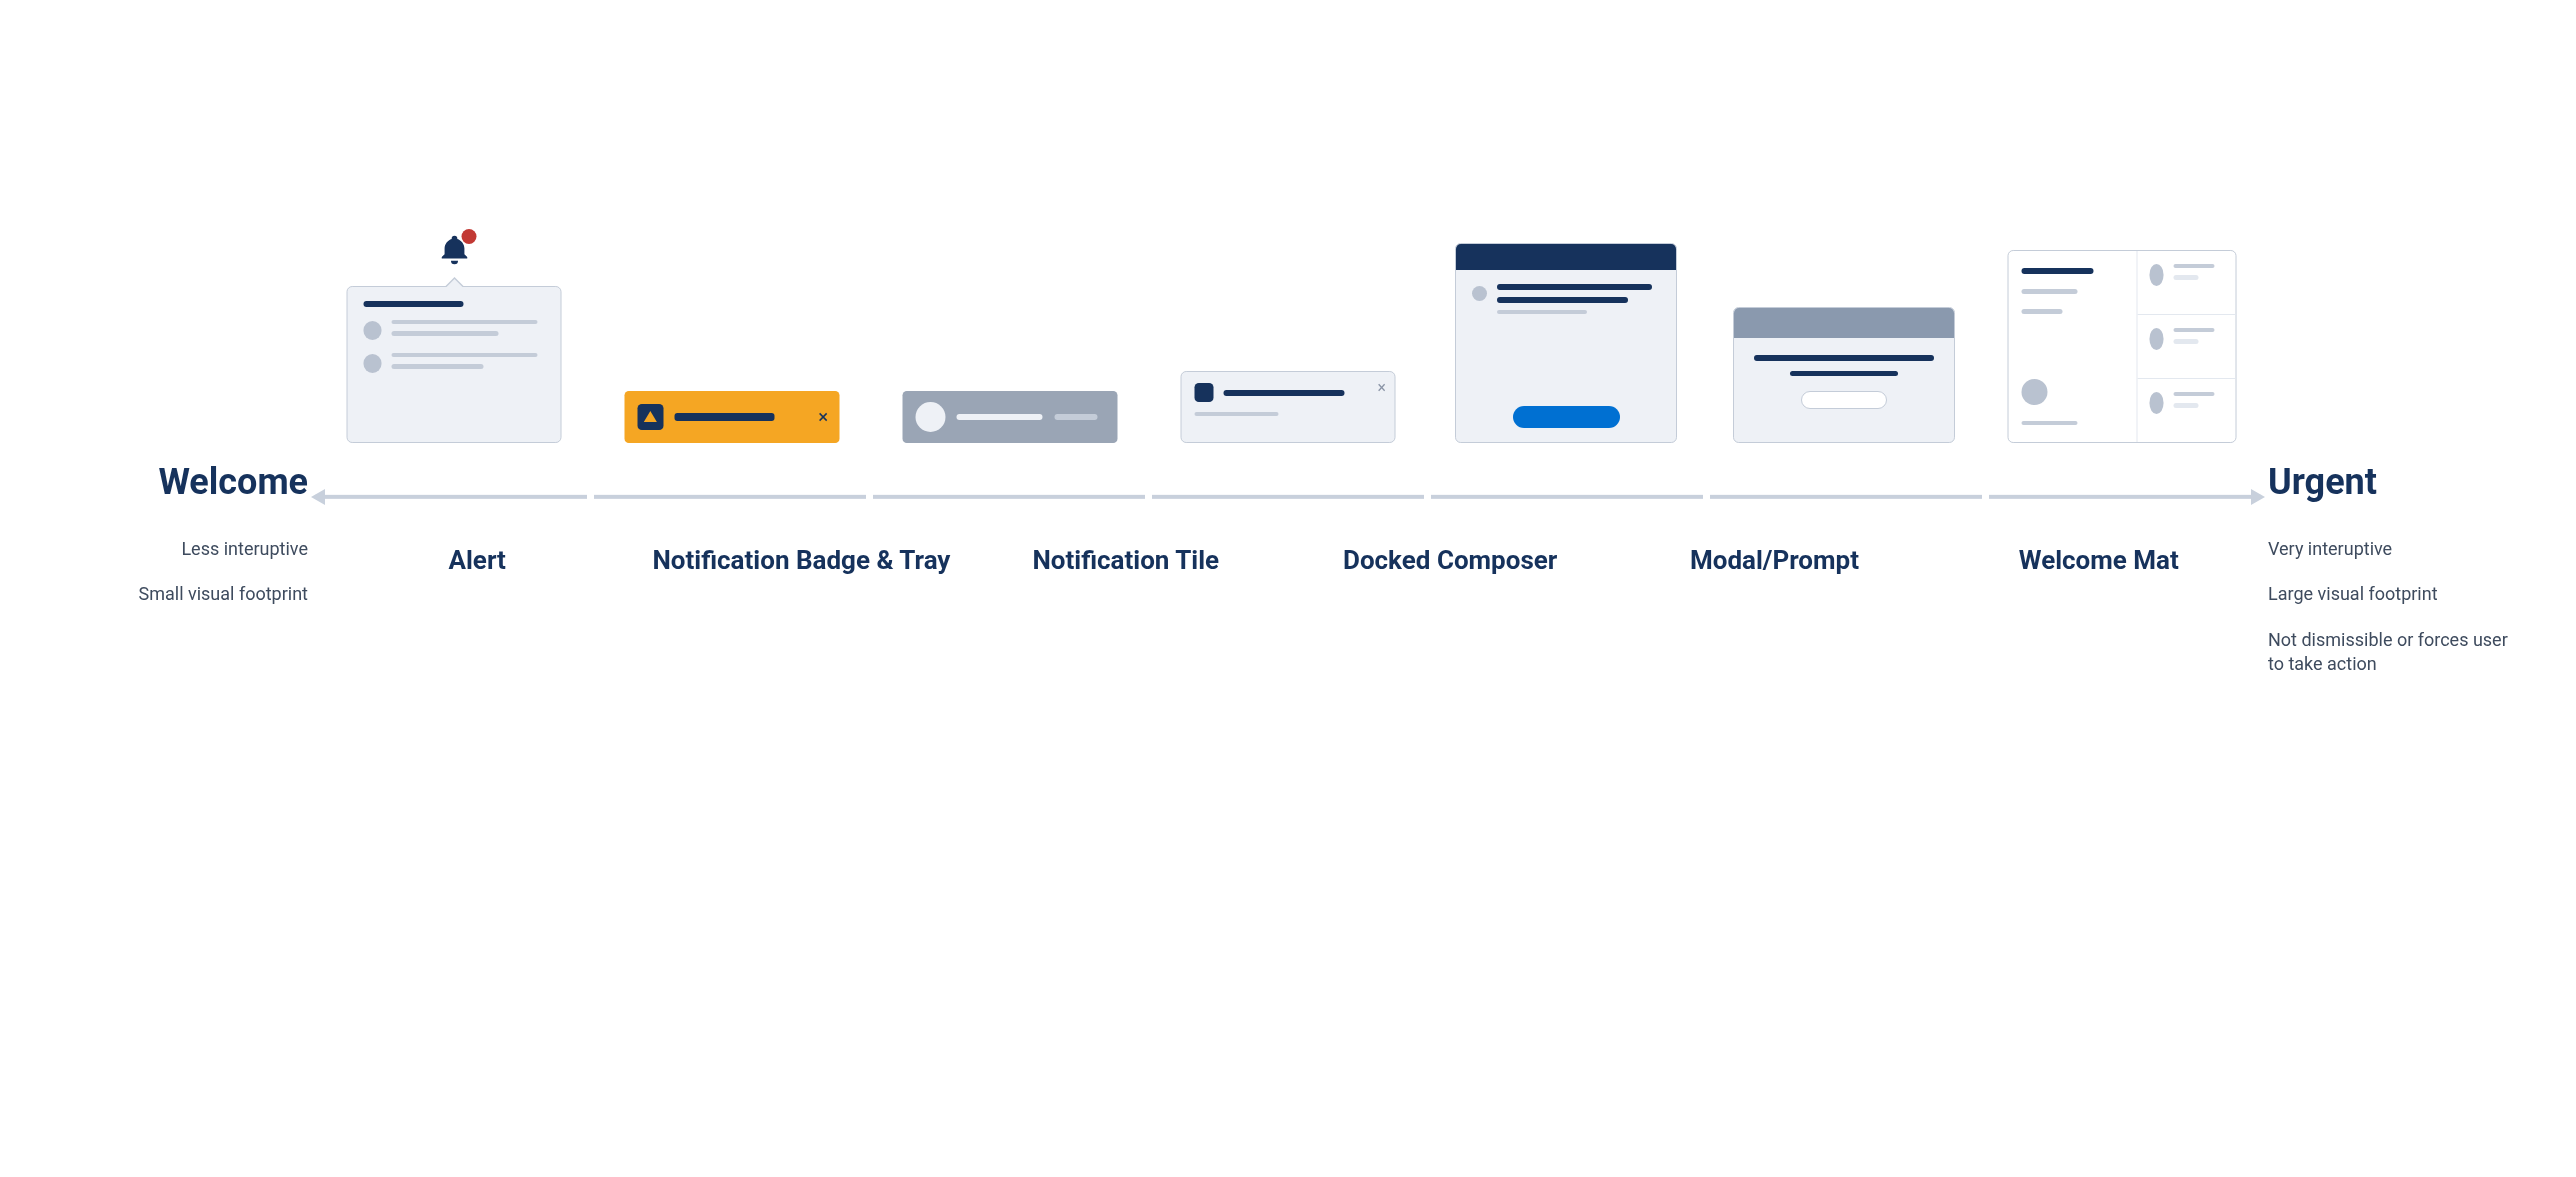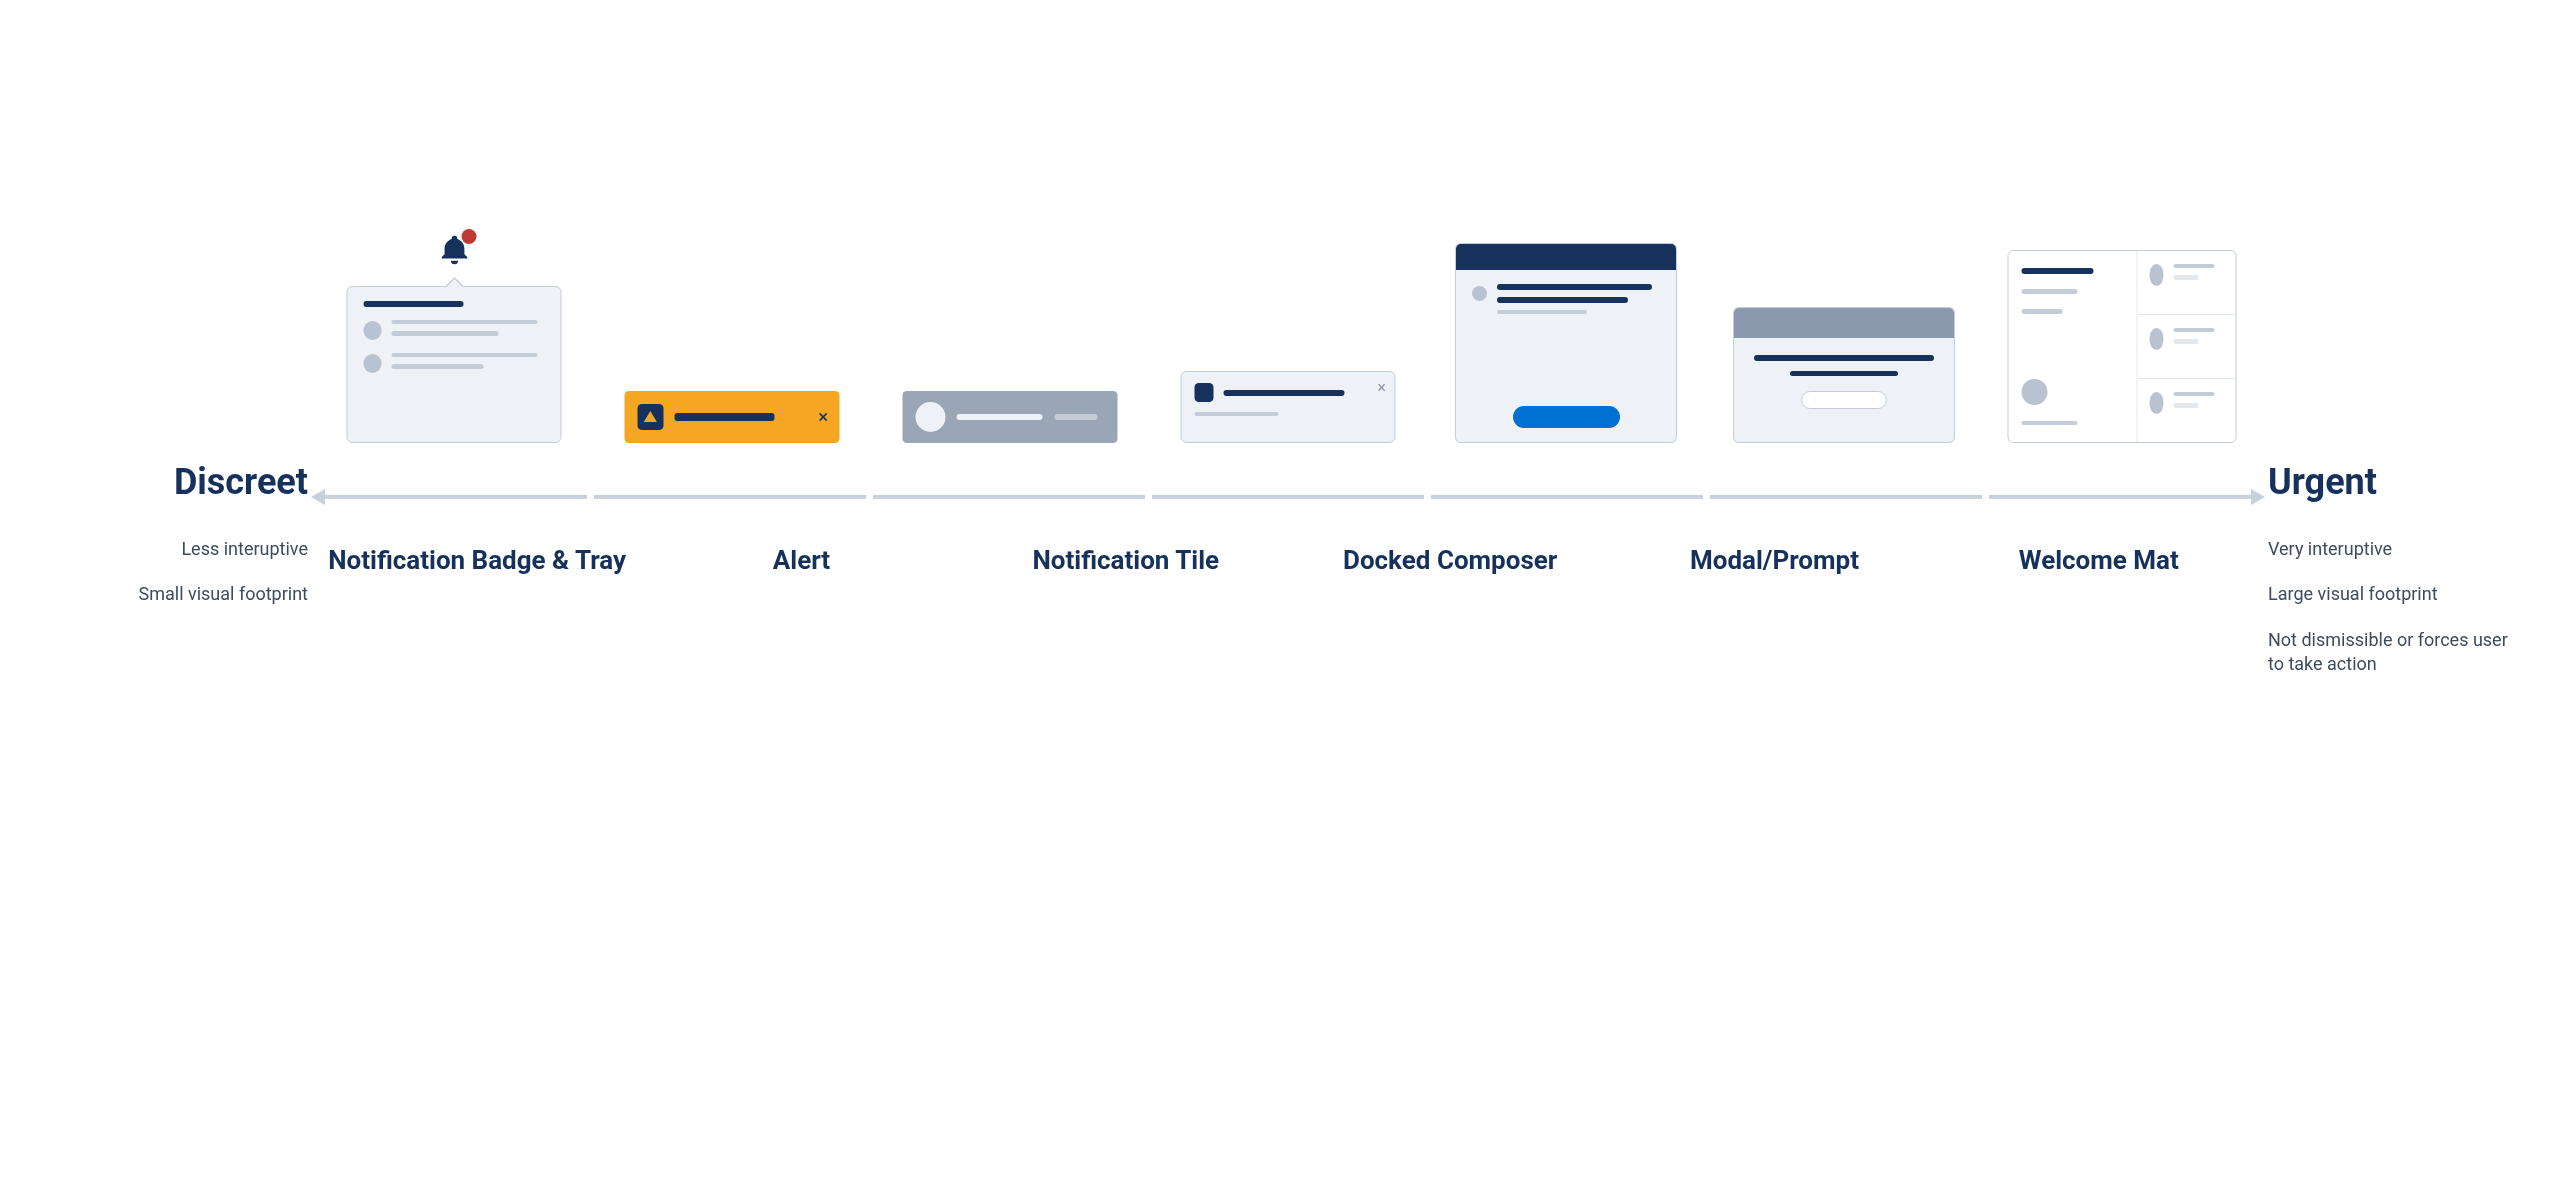--- a/index.html
+++ b/index.html
@@ -248,21 +248,21 @@
   .wmat .card .t .a { width:80%; height:4.3px; background:#c4ccd8; border-radius:2.9px;}
   .wmat .card .t .b { width:50%; height:4.3px; background:#e3e8ef; border-radius:2.9px;}
 
 </style>
 </head>
 <body>
 
 <div class="canvas">
 
   <div class="side-col left">
-    <div class="side-heading">Discreet</div>
+    <div class="side-heading">Welcome</div>
     <div class="side-bullets">
       <p>Less interuptive</p>
       <p>Small visual footprint</p>
     </div>
   </div>
 
   <div class="side-col right">
     <div class="side-heading">Urgent</div>
     <div class="side-bullets">
       <p>Very interuptive</p>
@@ -280,22 +280,22 @@
       <div class="cell"></div>
       <div class="cell"></div>
       <div class="cell"></div>
       <div class="cell"></div>
       <div class="cell"></div>
       <div class="cell"></div>
     </div>
   </div>
 
   <div class="labels-row">
+    <div class="lbl">Alert</div>
     <div class="lbl">Notification Badge &amp; Tray</div>
-    <div class="lbl">Alert</div>
     <div class="lbl">Notification Tile</div>
     <div class="lbl">Docked Composer</div>
     <div class="lbl">Modal/Prompt</div>
     <div class="lbl">Welcome Mat</div>
   </div>
 
   <div class="illus-row">
 
     <div class="slot">
       <div class="illus">

